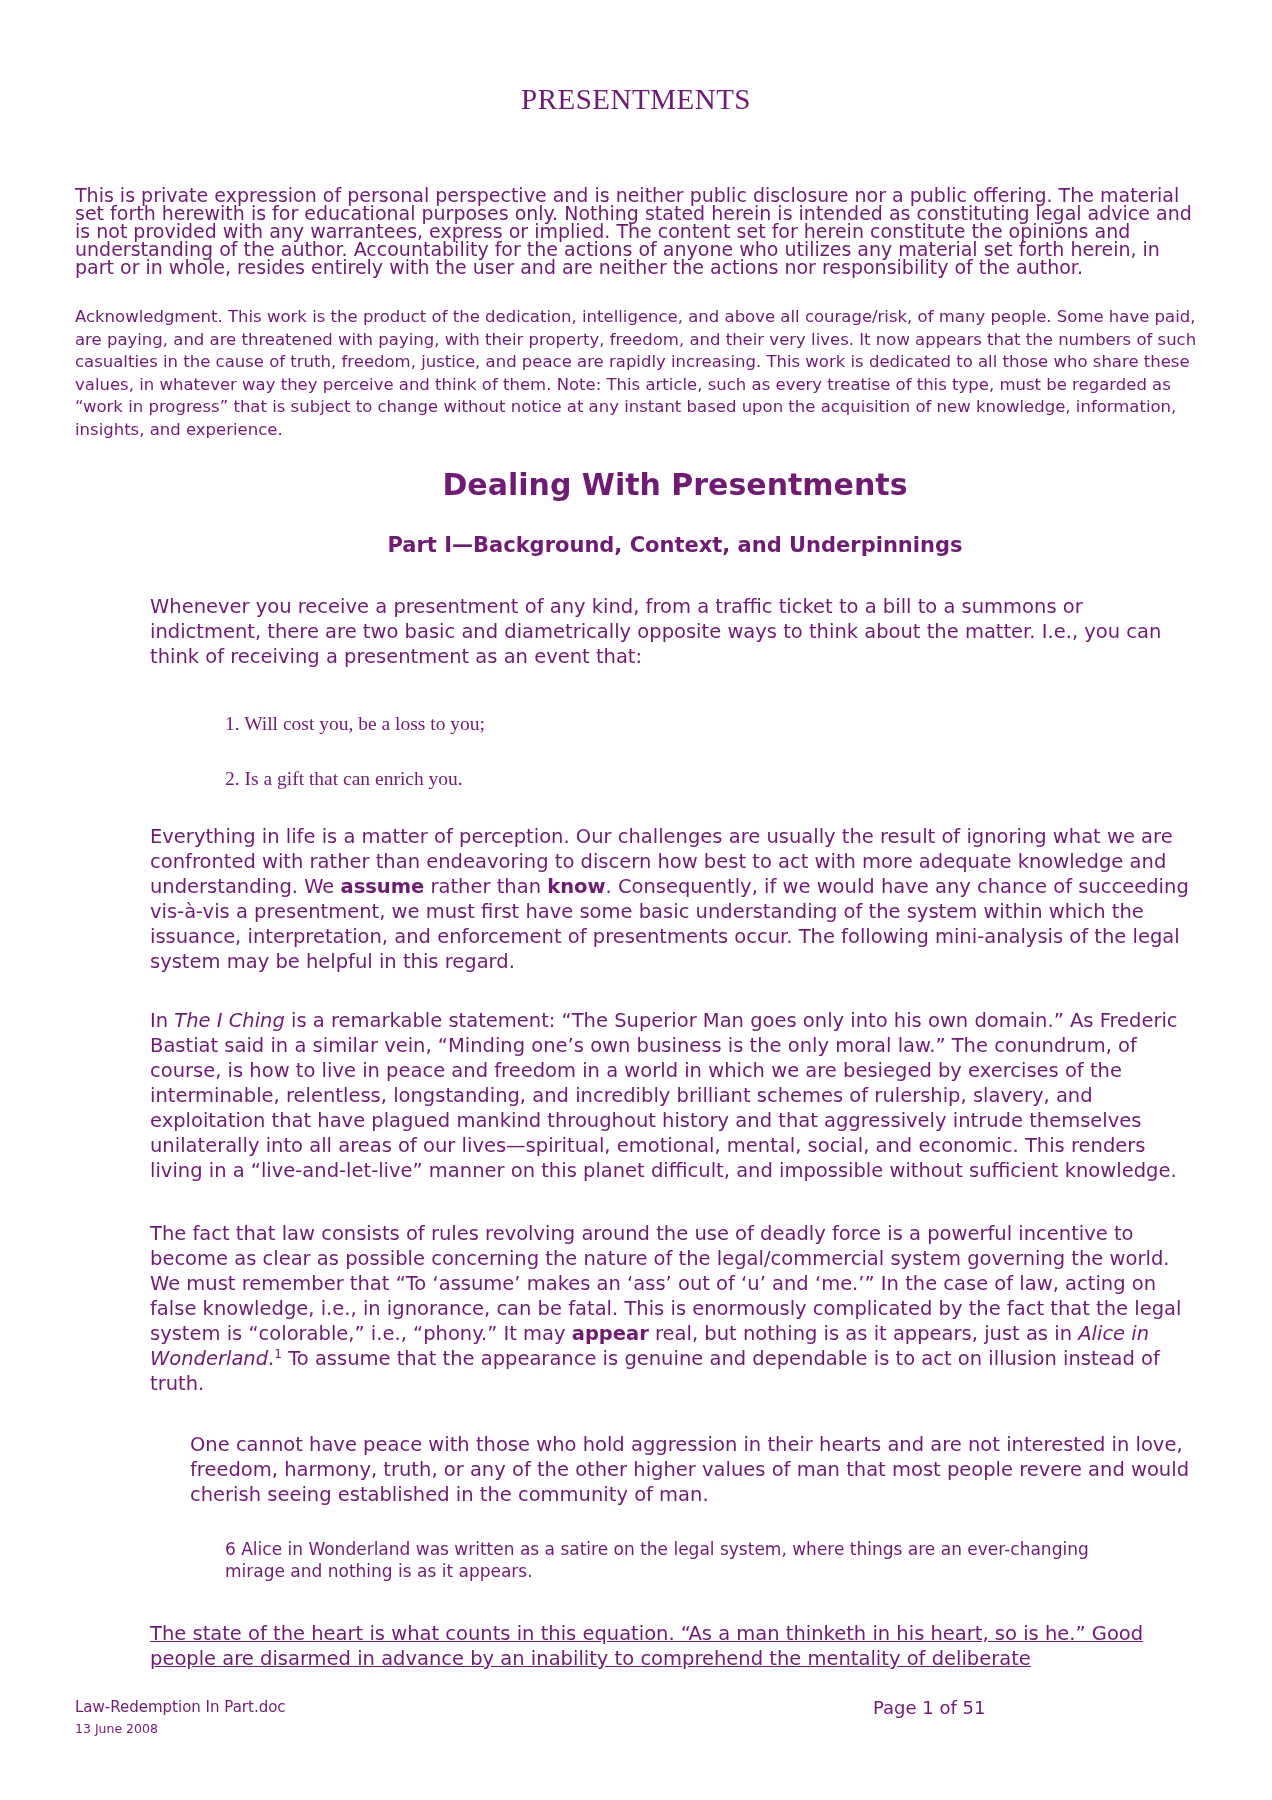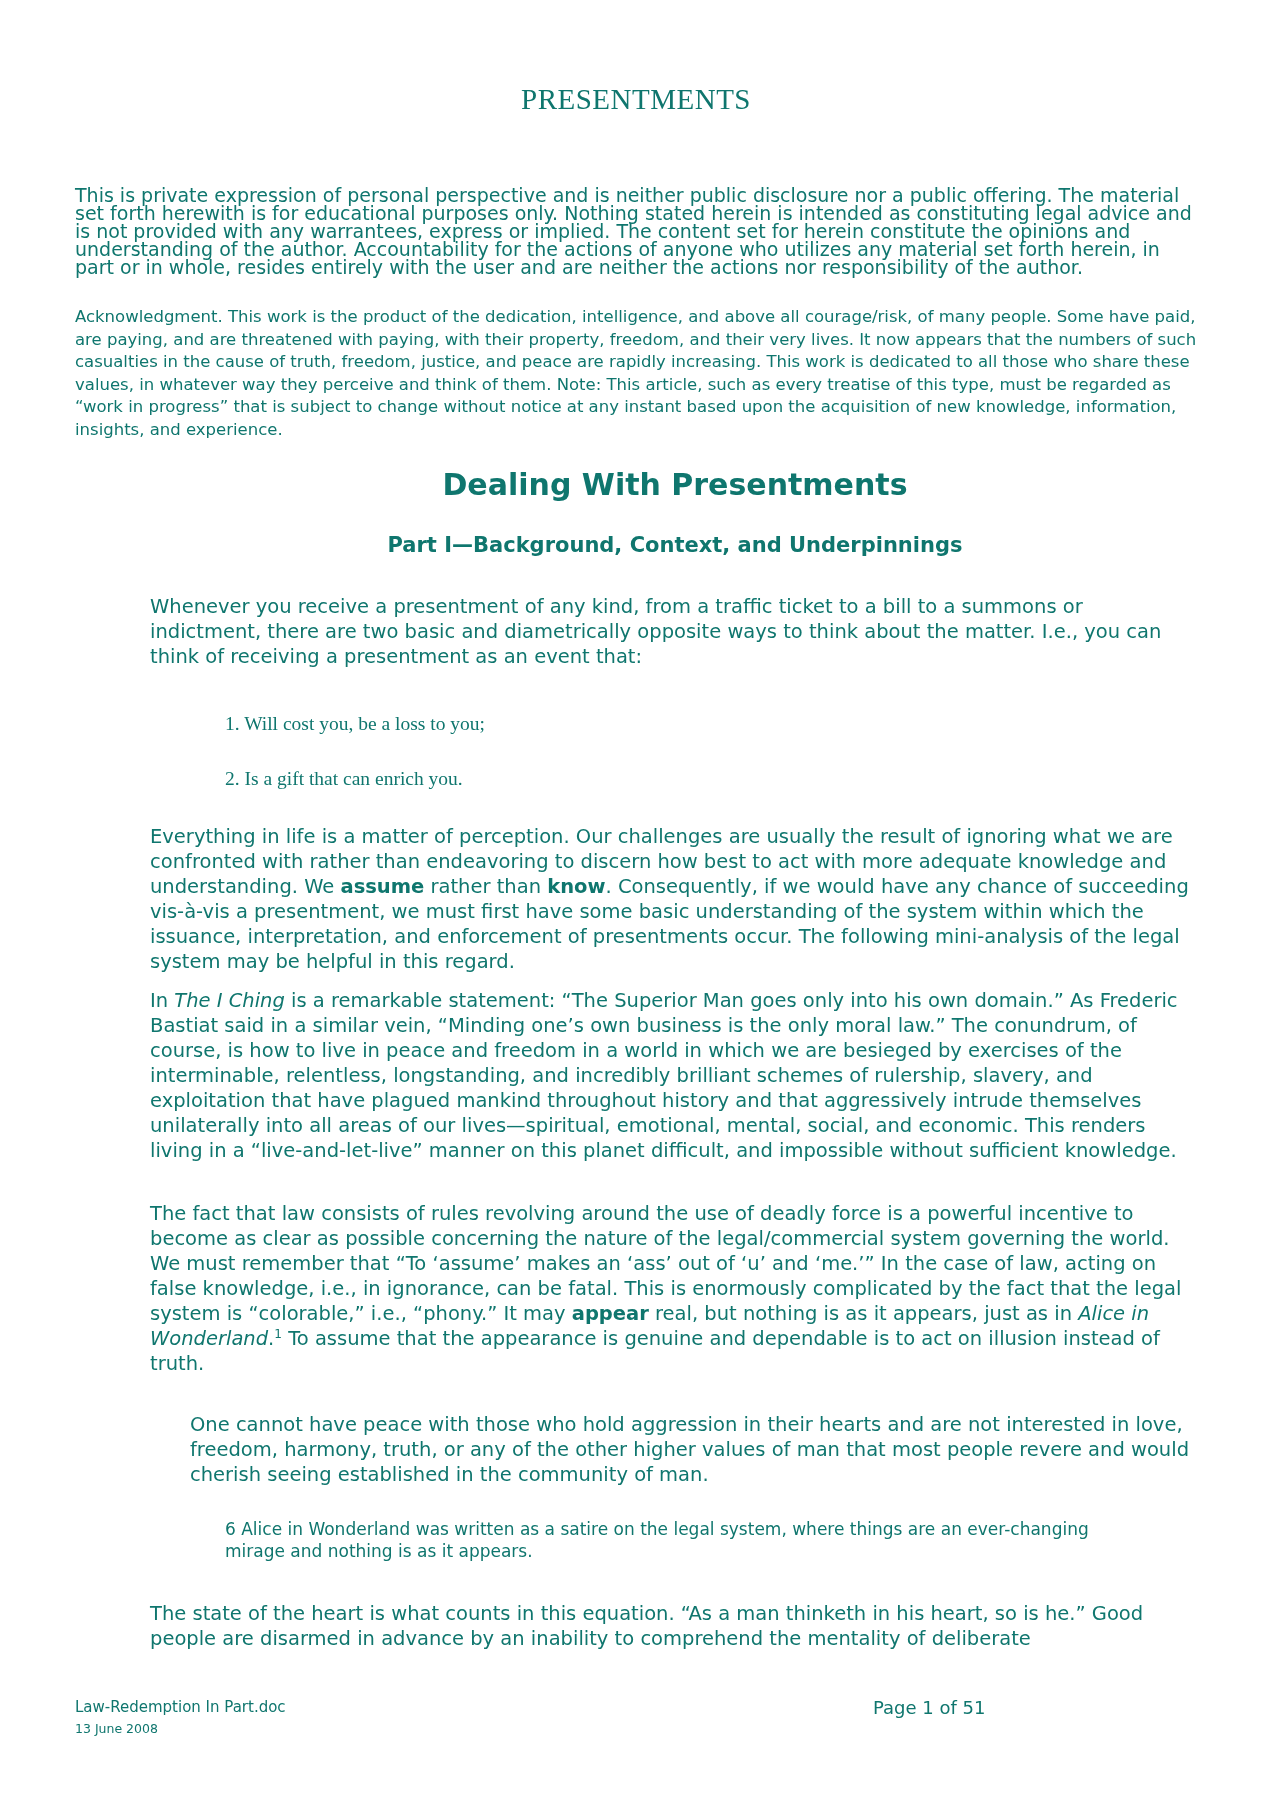--- a/index.html
+++ b/index.html
@@ -1,21 +1,21 @@
 <!DOCTYPE html>
 <html><head>
 <meta charset="utf-8">
 <style>
   html, body { margin: 0; padding: 0; background: #ffffff; }
   .page {
     position: relative;
     width: 1272px;
     height: 1800px;
     background: #ffffff;
-    color: #0f766e;
+    color: #701a75;
     font-family: "DejaVu Sans", "Liberation Sans", sans-serif;
     overflow: hidden;
     box-sizing: border-box;
     padding-top: 82px;
   }
   .doc-title {
     margin: 0;
     text-align: center;
     font-family: "Liberation Serif", "DejaVu Serif", serif;
     font-weight: 400;
@@ -55,30 +55,30 @@
     margin-left: 150px;
     width: 1050px;
     font-size: 19.5px;
     line-height: 25px;
   }
   .body-para { margin: 36px 0 0 0; }
   .para-intro        { margin-top: 36px; }
   .list-item         { margin: 42px 0 0 75px; width: 960px; font-family: Liberation Serif, serif; }
   .list-item + .list-item { margin-top: 30px; }
   .para-perception   { margin-top: 33px; }
-  .para-i-ching      { margin-top: 14px; }
+  .para-i-ching      { margin-top: 34px; }
   .para-law-force    { margin-top: 38px; }
   .para-peace        { margin-top: 36px; margin-left: 40px; }
   .footnote {
     margin: 31px 0 0 75px;
     width: 922px;
     font-size: 17px;
     line-height: 22px;
   }
-  .para-heart        { margin-top: 39px; }
+  .para-heart        { margin-top: 39px; text-decoration: underline; }
   sup.fn-ref { font-size: 0.62em; vertical-align: super; line-height: 0; }
   .footer-docname {
     position: absolute;
     left: 75px;
     top: 1698px;
     font-size: 15px;
     line-height: 19px;
   }
   .footer-page {
     position: absolute;

